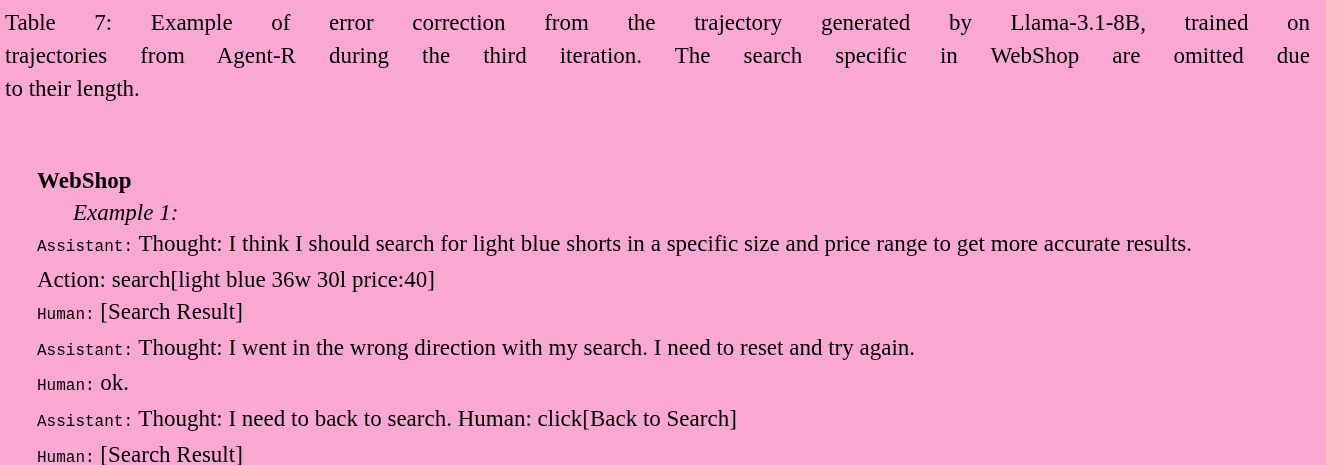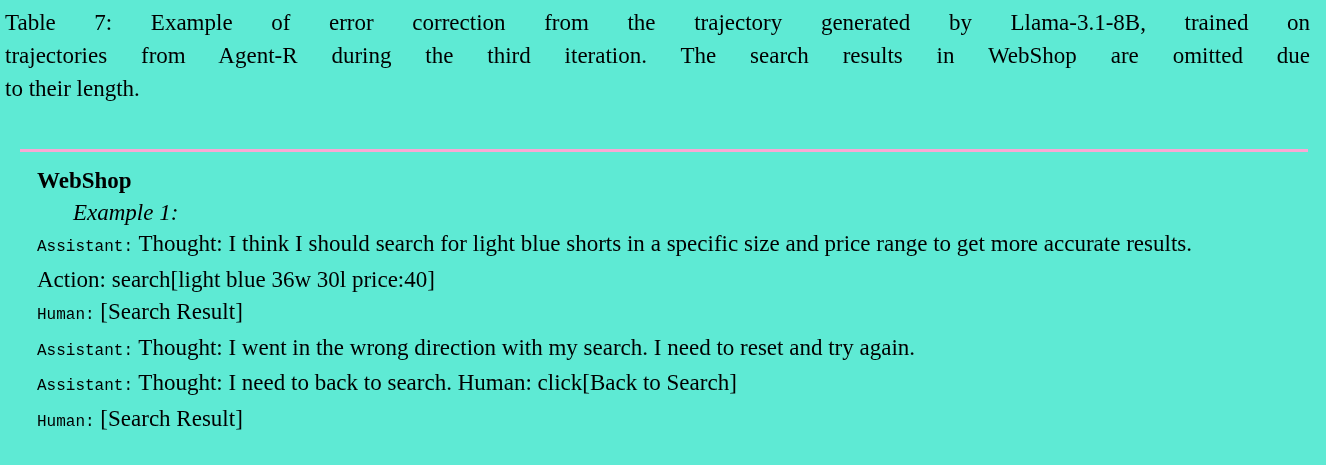--- a/index.html
+++ b/index.html
@@ -4,21 +4,21 @@
 <style>
   html, body {
     margin: 0;
     padding: 0;
     background: #ffffff;
   }
   .page {
     position: relative;
     width: 1326px;
     height: 465px;
-    background: #5eead4;
+    background: #f9a8d4;
     color: #000000;
     font-family: "Liberation Serif", "DejaVu Serif", serif;
     overflow: hidden;
   }
   .caption {
     position: absolute;
     left: 5px;
     top: 6px;
     width: 1305px;
     margin: 0;
@@ -62,33 +62,34 @@
     font-size: 16px;
   }
 </style>
 </head>
 <body>
 
 <div class="page">
 
   <p class="caption">
     <span class="cap-line jl">Table 7: Example of error correction from the trajectory generated by Llama-3.1-8B, trained on</span>
-    <span class="cap-line jl">trajectories from Agent-R during the third iteration. The search results in WebShop are omitted due</span>
+    <span class="cap-line jl">trajectories from Agent-R during the third iteration. The search specific in WebShop are omitted due</span>
     <span class="cap-line">to their length.</span>
   </p>
 
   <div class="table-block">
     <div class="t-line t-header">WebShop</div>
     <div class="t-line t-example">Example 1:</div>
 
     <p class="t-line utt"><span class="speaker">Assistant:</span> <span>Thought: I think I should search for light blue shorts in a specific size and price range to get more accurate results. Action: search[light blue 36w 30l price:40]</span></p>
 
     <p class="t-line utt"><span class="speaker">Human:</span> <span>[Search Result]</span></p>
 
     <p class="t-line utt"><span class="speaker">Assistant:</span> <span>Thought: I went in the wrong direction with my search. I need to reset and try again.</span></p>
 
+    <p class="t-line utt"><span class="speaker">Human:</span> <span>ok.</span></p>
 
     <p class="t-line utt"><span class="speaker">Assistant:</span> <span>Thought: I need to back to search. Human: click[Back to Search]</span></p>
 
     <p class="t-line utt"><span class="speaker">Human:</span> <span>[Search Result]</span></p>
   </div>
 
 </div>
 
 </body></html>

